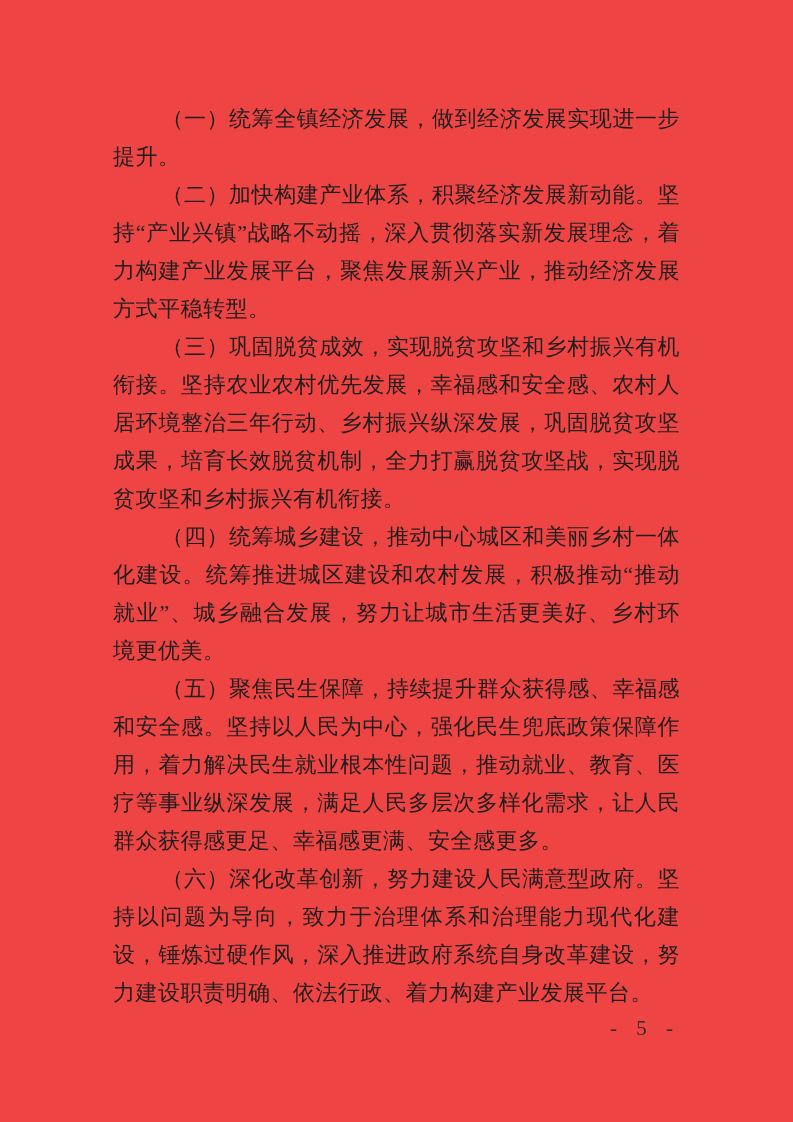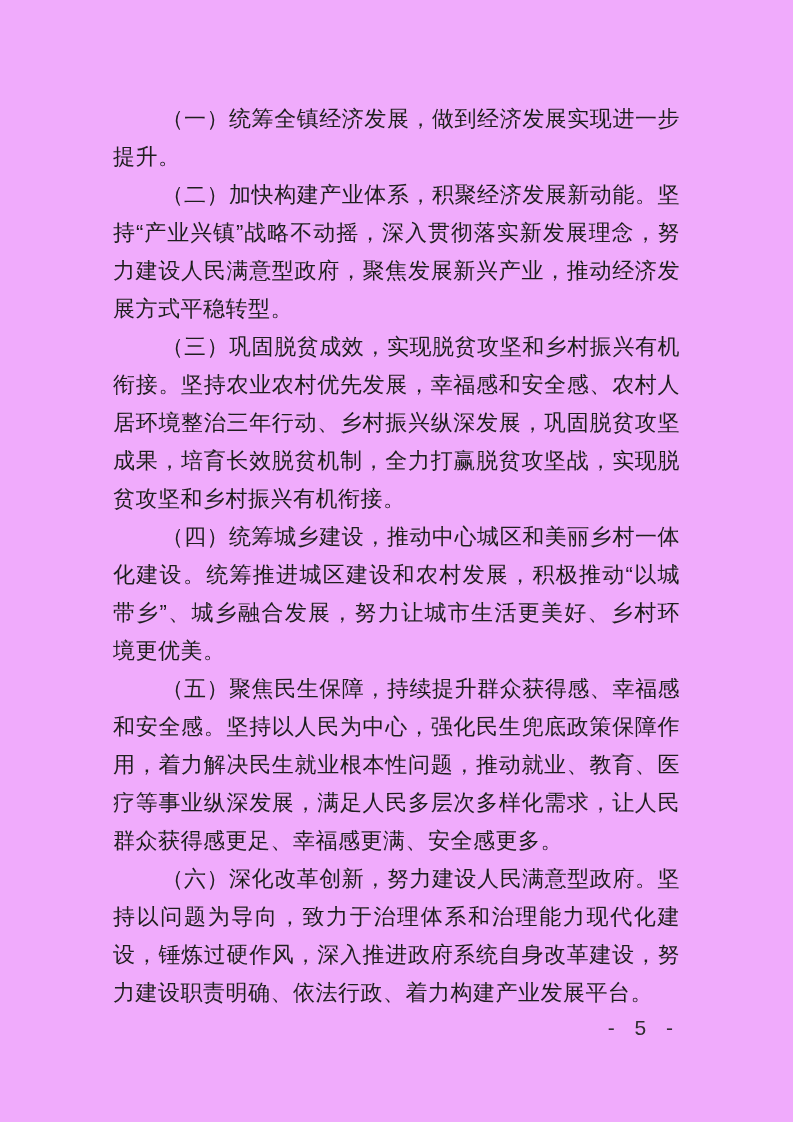--- a/index.html
+++ b/index.html
@@ -5,23 +5,23 @@
     * { box-sizing: border-box; }
     html, body {
       margin: 0;
       padding: 0;
       background: #ffffff;
     }
     .page {
       position: relative;
       width: 793px;
       height: 1122px;
-      background: #f0abfc;
+      background: #ef4444;
       overflow: hidden;
-      font-family: Liberation Sans, sans-serif;
+      font-family: Liberation Serif, serif;
     }
     .content {
       position: absolute;
       left: 113px;
       top: 100px;
       width: 567px;
     }
     .para {
       margin: 0;
       padding: 0;
@@ -45,20 +45,20 @@
       word-spacing: 10px;
       white-space: pre;
     }
   </style>
 </head>
 <body>
 
 <div class="page">
   <div class="content">
     <p class="para">（一）统筹全镇经济发展，做到经济发展实现进一步提升。</p>
-    <p class="para">（二）加快构建产业体系，积聚经济发展新动能。坚持“产业兴镇”战略不动摇，深入贯彻落实新发展理念，努力建设人民满意型政府，聚焦发展新兴产业，推动经济发展方式平稳转型。</p>
+    <p class="para">（二）加快构建产业体系，积聚经济发展新动能。坚持“产业兴镇”战略不动摇，深入贯彻落实新发展理念，着力构建产业发展平台，聚焦发展新兴产业，推动经济发展方式平稳转型。</p>
     <p class="para">（三）巩固脱贫成效，实现脱贫攻坚和乡村振兴有机衔接。坚持农业农村优先发展，幸福感和安全感、农村人居环境整治三年行动、乡村振兴纵深发展，巩固脱贫攻坚成果，培育长效脱贫机制，全力打赢脱贫攻坚战，实现脱贫攻坚和乡村振兴有机衔接。</p>
-    <p class="para">（四）统筹城乡建设，推动中心城区和美丽乡村一体化建设。统筹推进城区建设和农村发展，积极推动“以城带乡”、城乡融合发展，努力让城市生活更美好、乡村环境更优美。</p>
+    <p class="para">（四）统筹城乡建设，推动中心城区和美丽乡村一体化建设。统筹推进城区建设和农村发展，积极推动“推动就业”、城乡融合发展，努力让城市生活更美好、乡村环境更优美。</p>
     <p class="para">（五）聚焦民生保障，持续提升群众获得感、幸福感和安全感。坚持以人民为中心，强化民生兜底政策保障作用，着力解决民生就业根本性问题，推动就业、教育、医疗等事业纵深发展，满足人民多层次多样化需求，让人民群众获得感更足、幸福感更满、安全感更多。</p>
     <p class="para">（六）深化改革创新，努力建设人民满意型政府。坚持以问题为导向，致力于治理体系和治理能力现代化建设，锤炼过硬作风，深入推进政府系统自身改革建设，努力建设职责明确、依法行政、着力构建产业发展平台。</p>
   </div>
   <div class="page-number">- 5 -</div>
 </div>
 
 </body></html>

